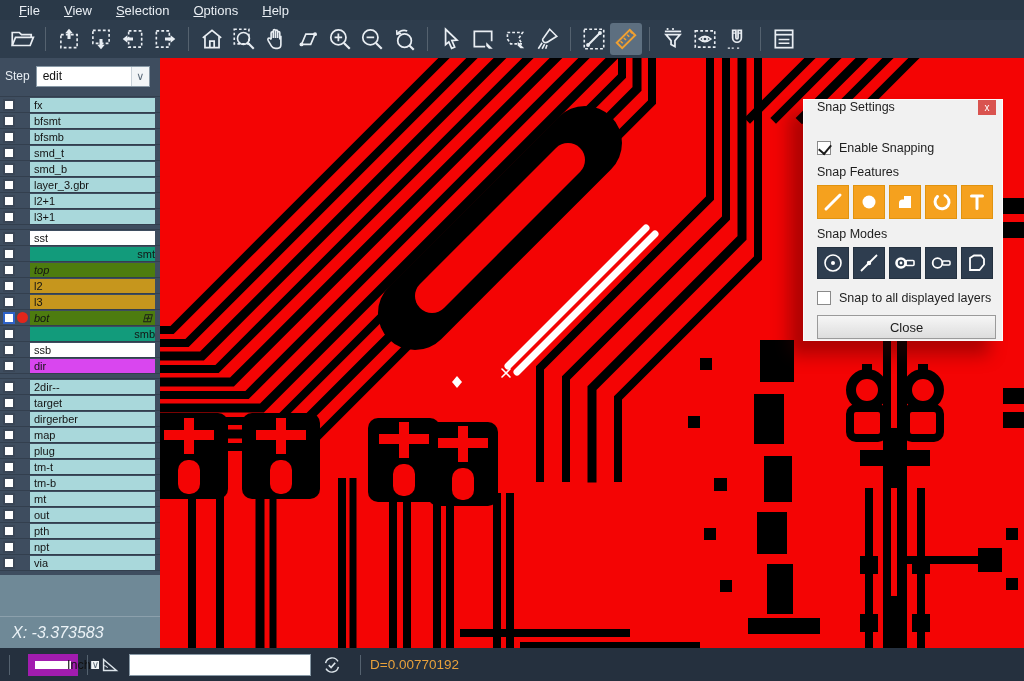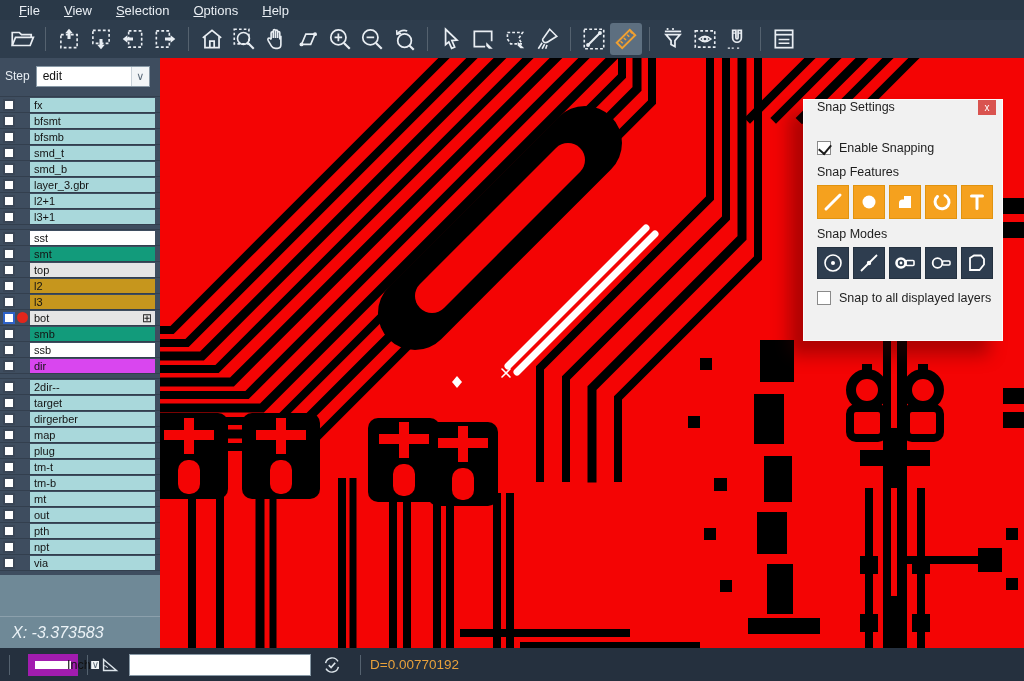--- a/index.html
+++ b/index.html
@@ -39,22 +39,22 @@
   .lcheck { width:12px; height:12px; background:#fff; border:2px solid #3A4656; margin-left:3px; flex:0 0 auto; }
   .lcheck.sel { border-color:#2E63C9; }
   .lgap { width:15px; height:100%; display:flex; align-items:center; justify-content:center; flex:0 0 auto; }
   .ldot { width:11px; height:11px; border-radius:50%; background:#E1261C; }
   .lname { flex:1; height:14px; margin-right:5px; font-size:11px; color:#141414;
            padding-left:4px; line-height:14px; display:flex; align-items:center; }
   .lname .txt { flex:1; white-space:nowrap; overflow:hidden; }
   .lgrid { font-size:12px; color:#1a1a1a; padding-right:3px; line-height:10px; }
   .c-cyan  { background:#A9D8DB; }
   .c-white { background:#FFFFFF; }
-  .c-green { background:#129B7B; }
-  .c-amber { background:#e5e5e5; }
+  .c-green { background:#129B7B;text-align:right; }
+  .c-amber { background:#4d7c0f;font-style:italic; }
   .c-gold  { background:#C6961D; }
   .c-gray  { background:#d946ef; }
 
   .coords-panel { flex:1; background:#6F8997; display:flex; flex-direction:column; justify-content:flex-end; }
   .coords-div { height:1px; background:#8CA0AC; margin-bottom:6px; }
   .coord-line { color:#ECF3F7; font-size:16px; padding-left:12px; line-height:19px;font-style:italic; }
   .coords-pad { height:6px; }
 
   
   .canvas-wrap { position:absolute; left:160px; top:58px; width:864px; height:590px; background:#F40404; }
@@ -685,20 +685,21 @@
         <div class="mode-btn">
           <svg width="24" height="24" viewBox="0 0 24 24">
               <polygon points="5,19 5,7 9,4.5 16,4.5 19,8 19,13.5 14.5,19" stroke="#fff" stroke-width="1.8" fill="none"></polygon>
             </svg>
         </div>
       </div>
       <div class="chk-row" style="margin-top:12px;">
         <span class="chk"></span>
         <span class="chk-label">Snap to all displayed layers</span>
       </div>
+      <div class="dlg-close-btn">Close</div>
     </div>
   </div>
 
   <div class="statusbar">
     <div class="ssep"></div>
     <div class="unit-box">
       <span class="uv">Inch</span>
       <span class="unit-chevron">∨</span>
     </div>
     <div class="ssep"></div>

